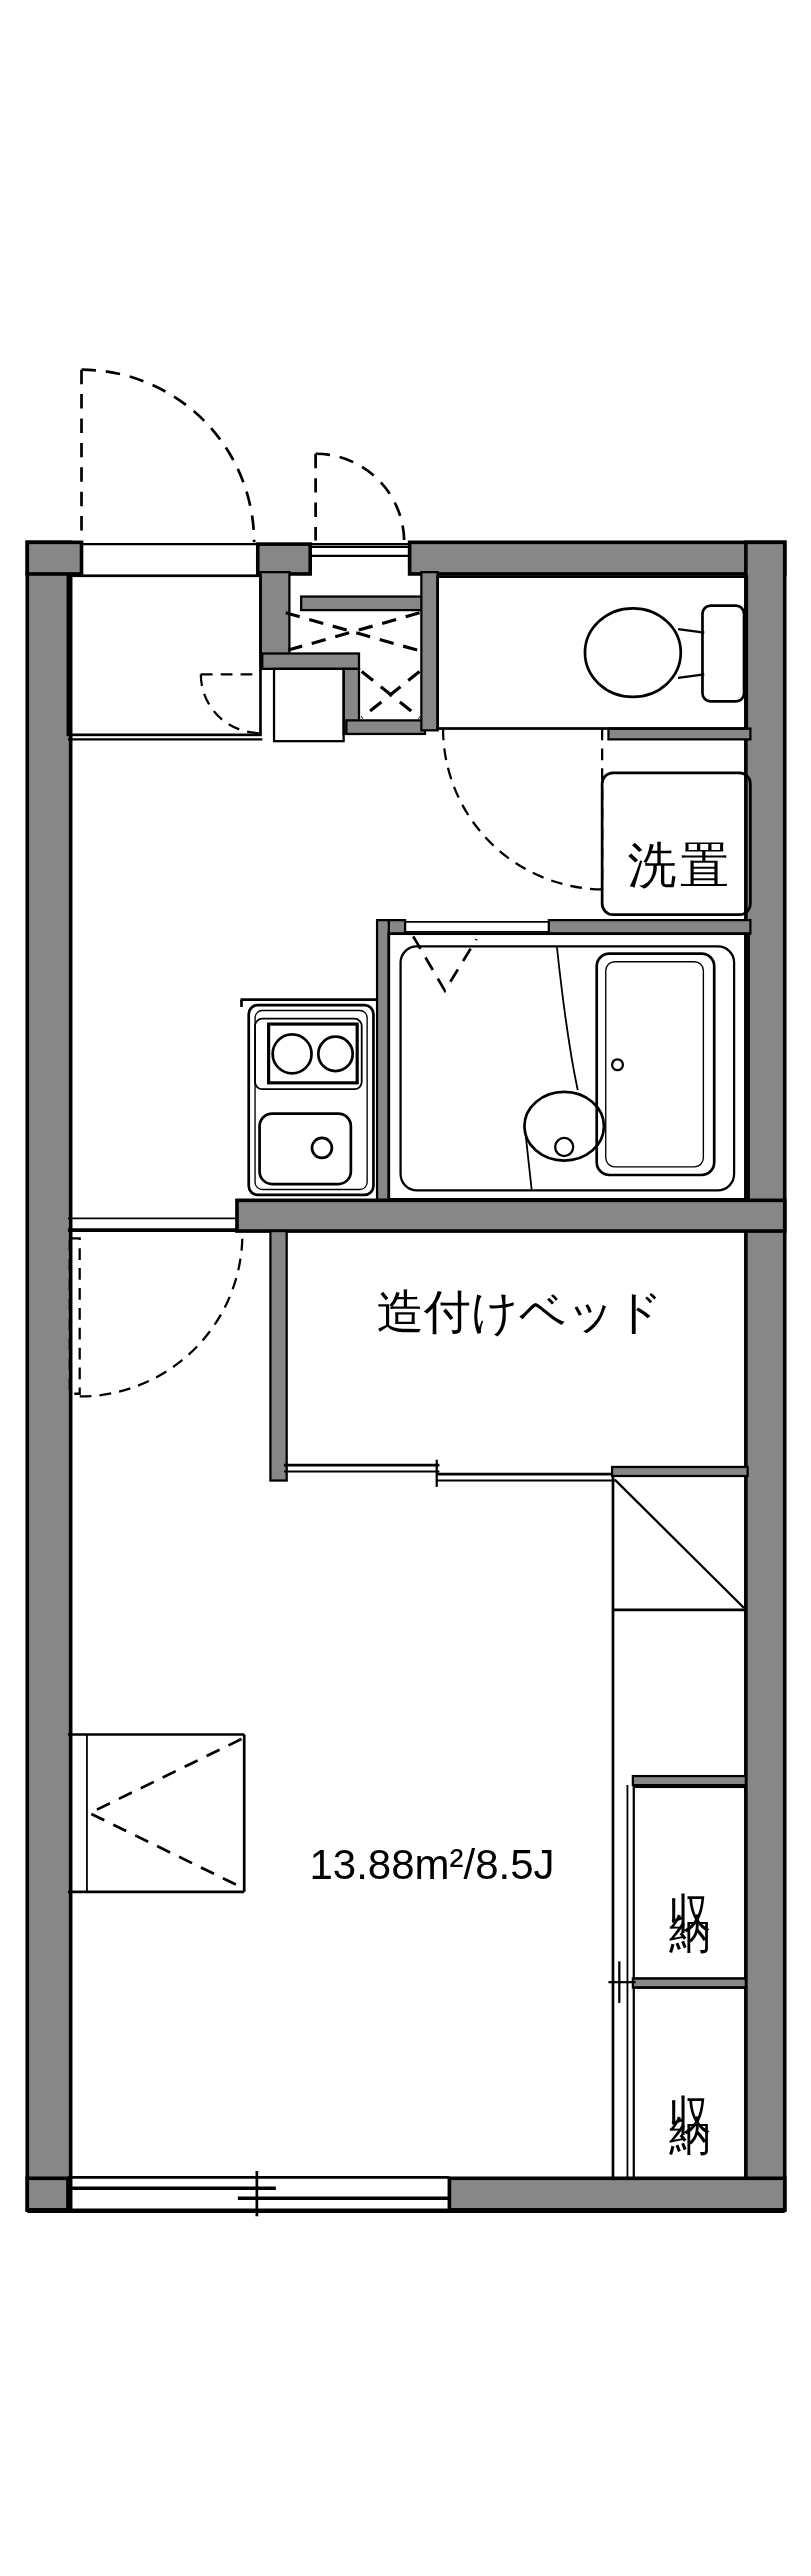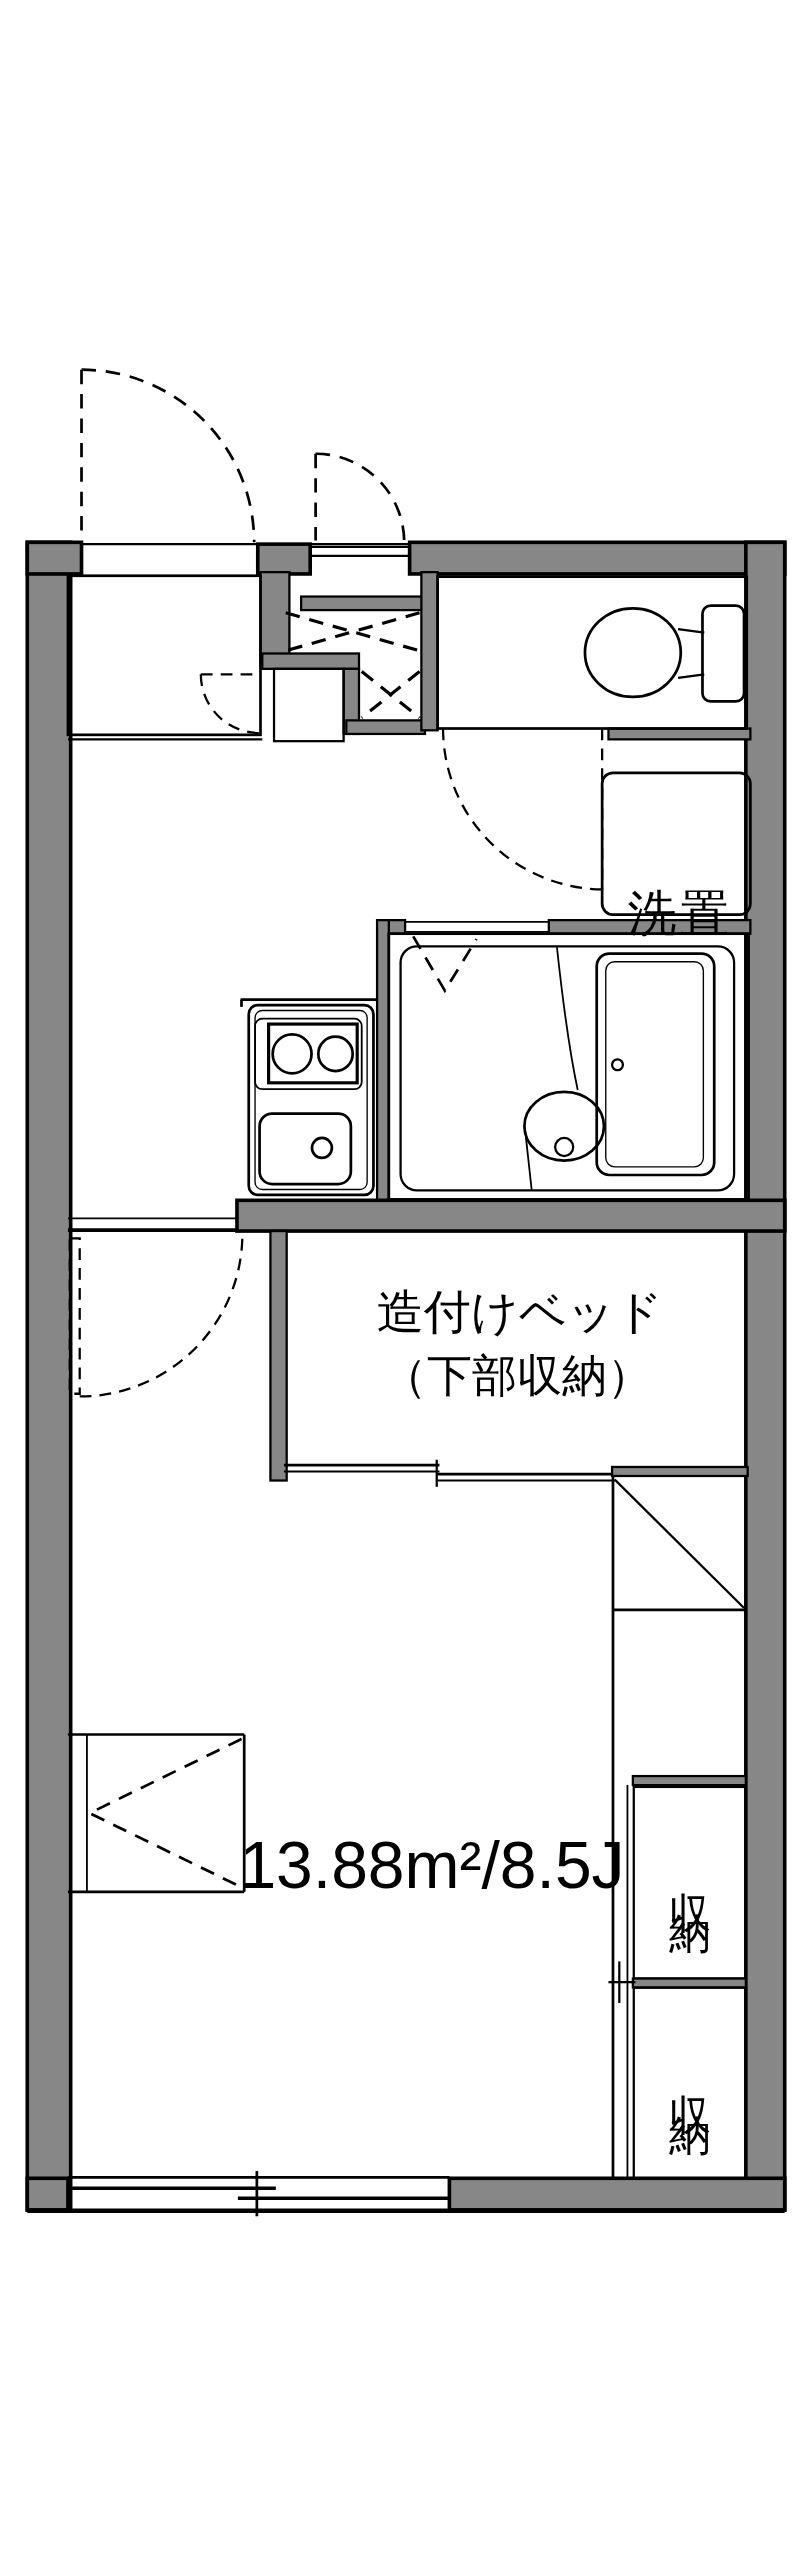--- a/index.html
+++ b/index.html
@@ -21,21 +21,21 @@
   .s35{stroke-width:3.5}.s4{stroke-width:4}.s5{stroke-width:5}
   .dash{stroke-dasharray:16 11;}
   .dashs{stroke-dasharray:13 9;}
   
   .lbl{position:absolute;color:var(--line);white-space:nowrap;
        transform:translate(-50%,-50%);line-height:1.1;}
   .lbl-laundry{font-size:49px;letter-spacing:3.6px;}
   .lbl-bed1{font-size:47px;}
   .lbl-bed2{font-size:45px;}
   .lbl-room{font-size:74px;letter-spacing:5.4px;}
-  .lbl-area{font-size:66px;}
+  .lbl-area{font-size:42px;}
   .vlabel{writing-mode:vertical-rl;text-orientation:upright;font-size:42px;letter-spacing:0.5em;}
 </style>
 </head>
 <body>
 
 <div id="stage">
   <svg id="plan-svg" width="812" height="2576" viewBox="0 0 898 2850">
 
     <line class="ln s25" x1="30" y1="602" x2="868" y2="602"></line>
 
@@ -184,20 +184,19 @@
 
     <g>
       <line class="ln s3" x1="75" y1="2409" x2="497" y2="2409"></line>
       <line class="ln s4" x1="75" y1="2421" x2="305" y2="2421"></line>
       <line class="ln s4" x1="263" y1="2432" x2="497" y2="2432"></line>
       <line class="ln s3" x1="284" y1="2402" x2="284" y2="2452"></line>
       <line class="ln s5" x1="30" y1="2446" x2="868" y2="2446"></line>
     </g>
   </svg>
 
-  <div class="lbl lbl-laundry" style="left:680px;top:914px;">洗置</div>
+  <div class="lbl lbl-laundry" style="left:680px;top:866px;">洗置</div>
   <div class="lbl lbl-bed1" style="left:520px;top:1316px;font-family:Liberation Mono, monospace;">造付けベッド</div>
-  <div class="lbl lbl-bed2" style="left:517px;top:1376px;">（下部収納）</div>
   <div class="lbl lbl-area" style="left:432px;top:1865px;">13.88m²/8.5J</div>
   <div class="lbl vlabel" style="left:690px;top:1880px;">収納</div>
   <div class="lbl vlabel" style="left:690px;top:2082px;">収納</div>
 </div>
 
 
 </body></html>

